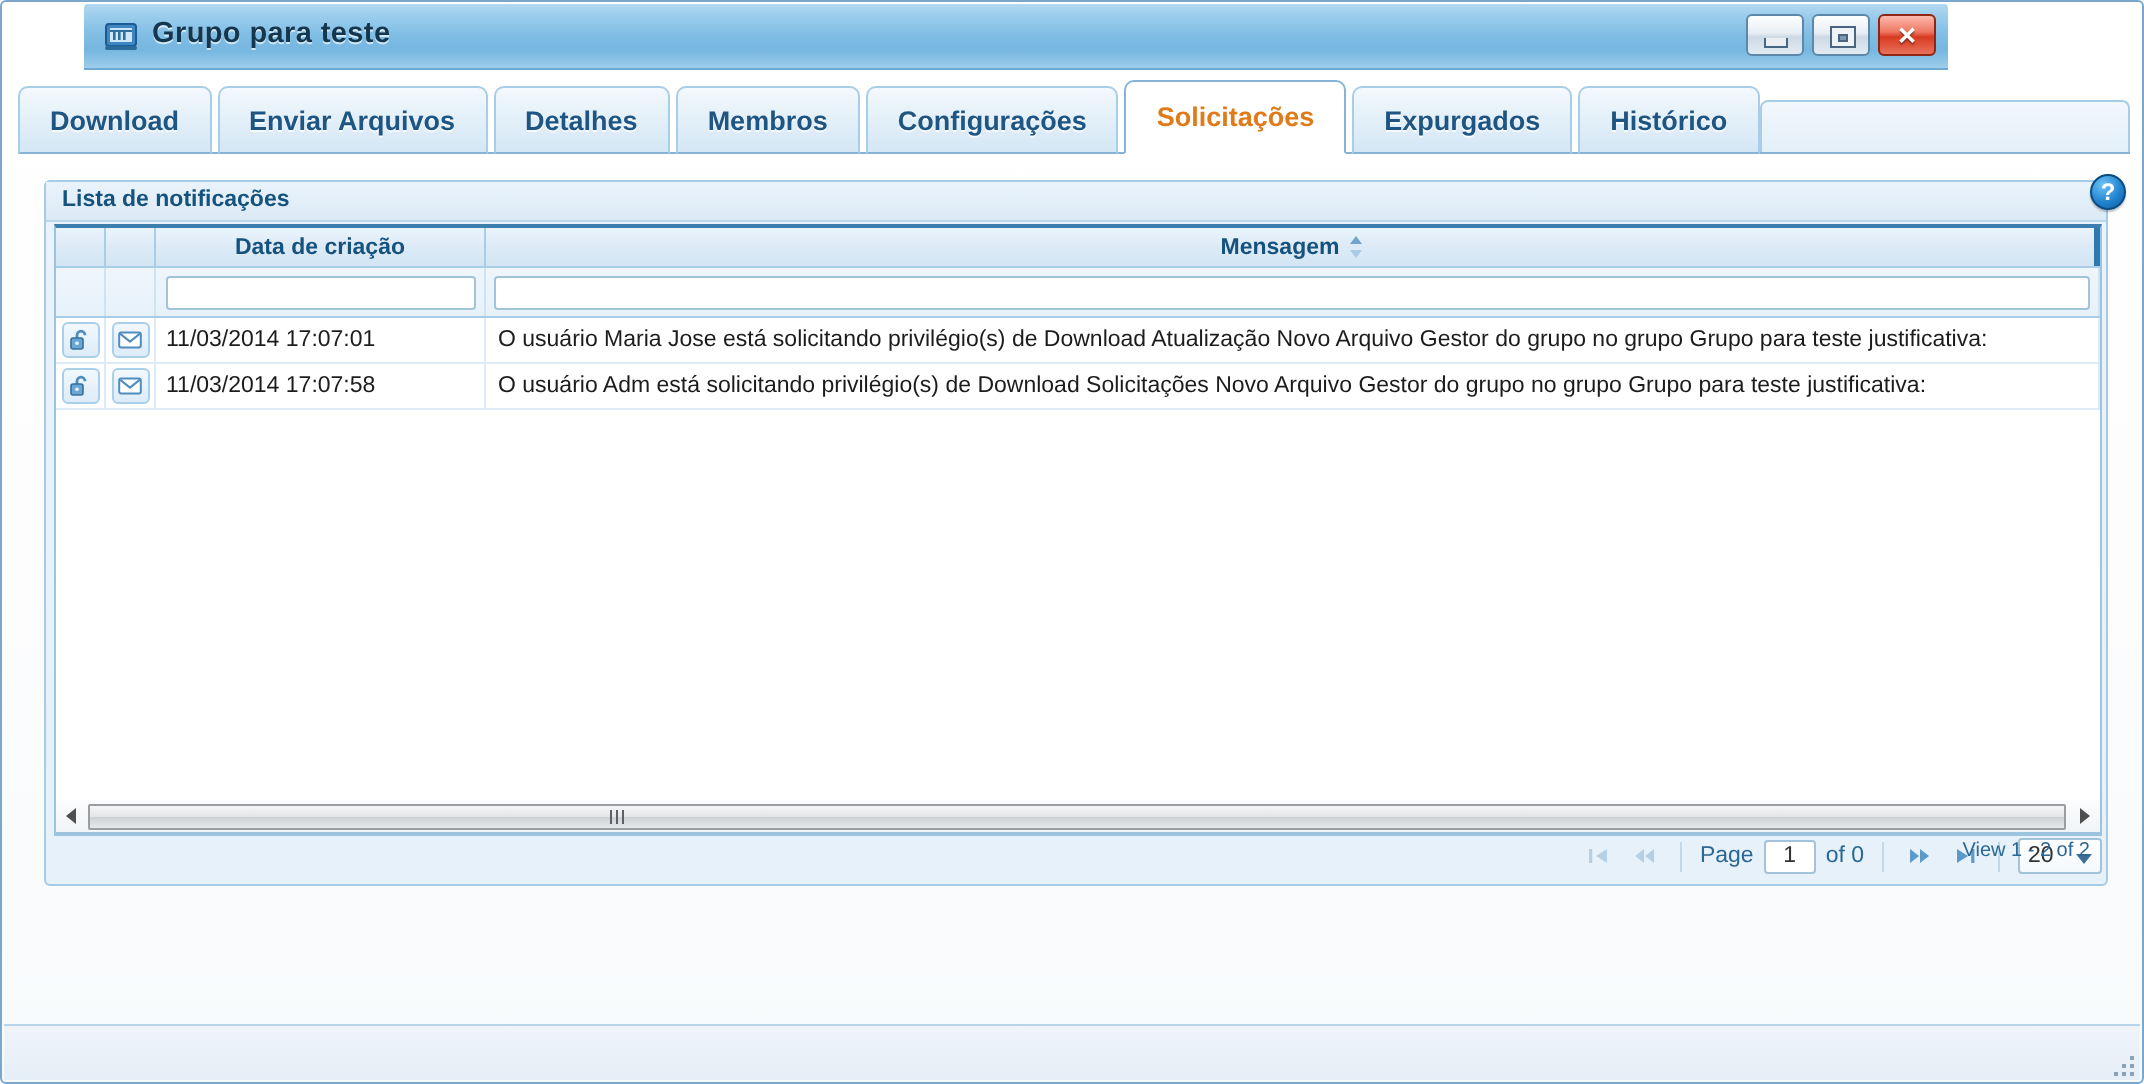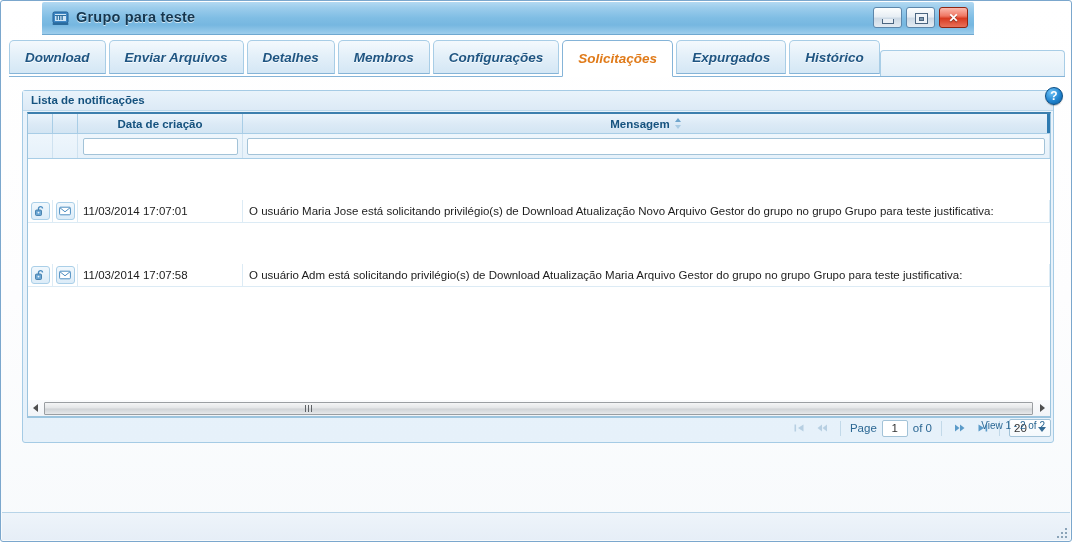--- a/index.html
+++ b/index.html
@@ -87,21 +87,21 @@
   .tabstrip {
     position: absolute;
     left: 8px; top: 39px;
     width: 1056px; height: 37px;
   }
   .tabstrip-underline {
     position: absolute; left: 0; bottom: 0;
     width: 100%; height: 1px;
     background: #85b4d8;
   }
-  .tabs { position: absolute; left: 0; top: 0; display: flex; align-items: flex-start; height: 37px; font-style: italic; }
+  .tabs { position: absolute; left: 0; top: 0; display: flex; align-items: flex-end; height: 37px; }
   .tab {
     height: 34px;
     padding: 0 15px;
     display: flex; align-items: center;
     font-size: 13.5px; font-weight: bold;
     color: #1f5582;
     background: linear-gradient(to bottom, #f4f9fd 0%, #e4f0f9 45%, #d4e7f5 100%);
     border: 1px solid #a8cde6;
     border-bottom: 1px solid #85b4d8;
     border-radius: 5px 5px 0 0;
@@ -231,21 +231,20 @@
     height: 240px;
     background: #ffffff;
     overflow: hidden;
   }
   .row {
     display: flex; align-items: stretch;
     height: 23px;
     border-bottom: 1px solid #dcebf5;
     font-size: 11.5px; color: #1c1c1c;
     cursor: pointer;
-    margin-top: 41px;
   }
   .cell { display: flex; align-items: center; border-right: 1px solid #dcebf5; height: 100%; }
   .cell.c-ico { width: 25px; justify-content: center; }
   .cell.c-date { width: 165px; padding-left: 5px; }
   .cell.c-msg { flex: 1; padding-left: 6px; white-space: nowrap; overflow: hidden; }
 
   .ibtn {
     width: 19px; height: 18px;
     background: linear-gradient(to bottom, #f1f8fd 0%, #dcecf8 100%);
     border: 1px solid #aacfe8;
@@ -473,21 +472,21 @@
           </div>
           <div class="cell c-ico">
             <span class="ibtn">
               <svg width="12" height="10" viewBox="0 0 12 10">
                 <rect x="0.6" y="1.2" width="10.8" height="7.6" rx="1" fill="#ffffff" stroke="#4d8dc0" stroke-width="1"></rect>
                 <path d="M1 1.8 L6 5.8 L11 1.8" fill="none" stroke="#4d8dc0" stroke-width="1"></path>
               </svg>
             </span>
           </div>
           <div class="cell c-date">11/03/2014 17:07:58</div>
-          <div class="cell c-msg">O usuário Adm está solicitando privilégio(s) de Download Atualização Maria Arquivo Gestor do grupo  no grupo Grupo para teste justificativa:</div>
+          <div class="cell c-msg">O usuário Adm está solicitando privilégio(s) de Download Solicitações Novo Arquivo Gestor do grupo  no grupo Grupo para teste justificativa:</div>
         </div>
 
       </div>
     </div>
 
     <div class="hscroll">
       <div class="sb-arrow left">
           <span class="tri"></span>
         </div>
       <div class="sb-track">

